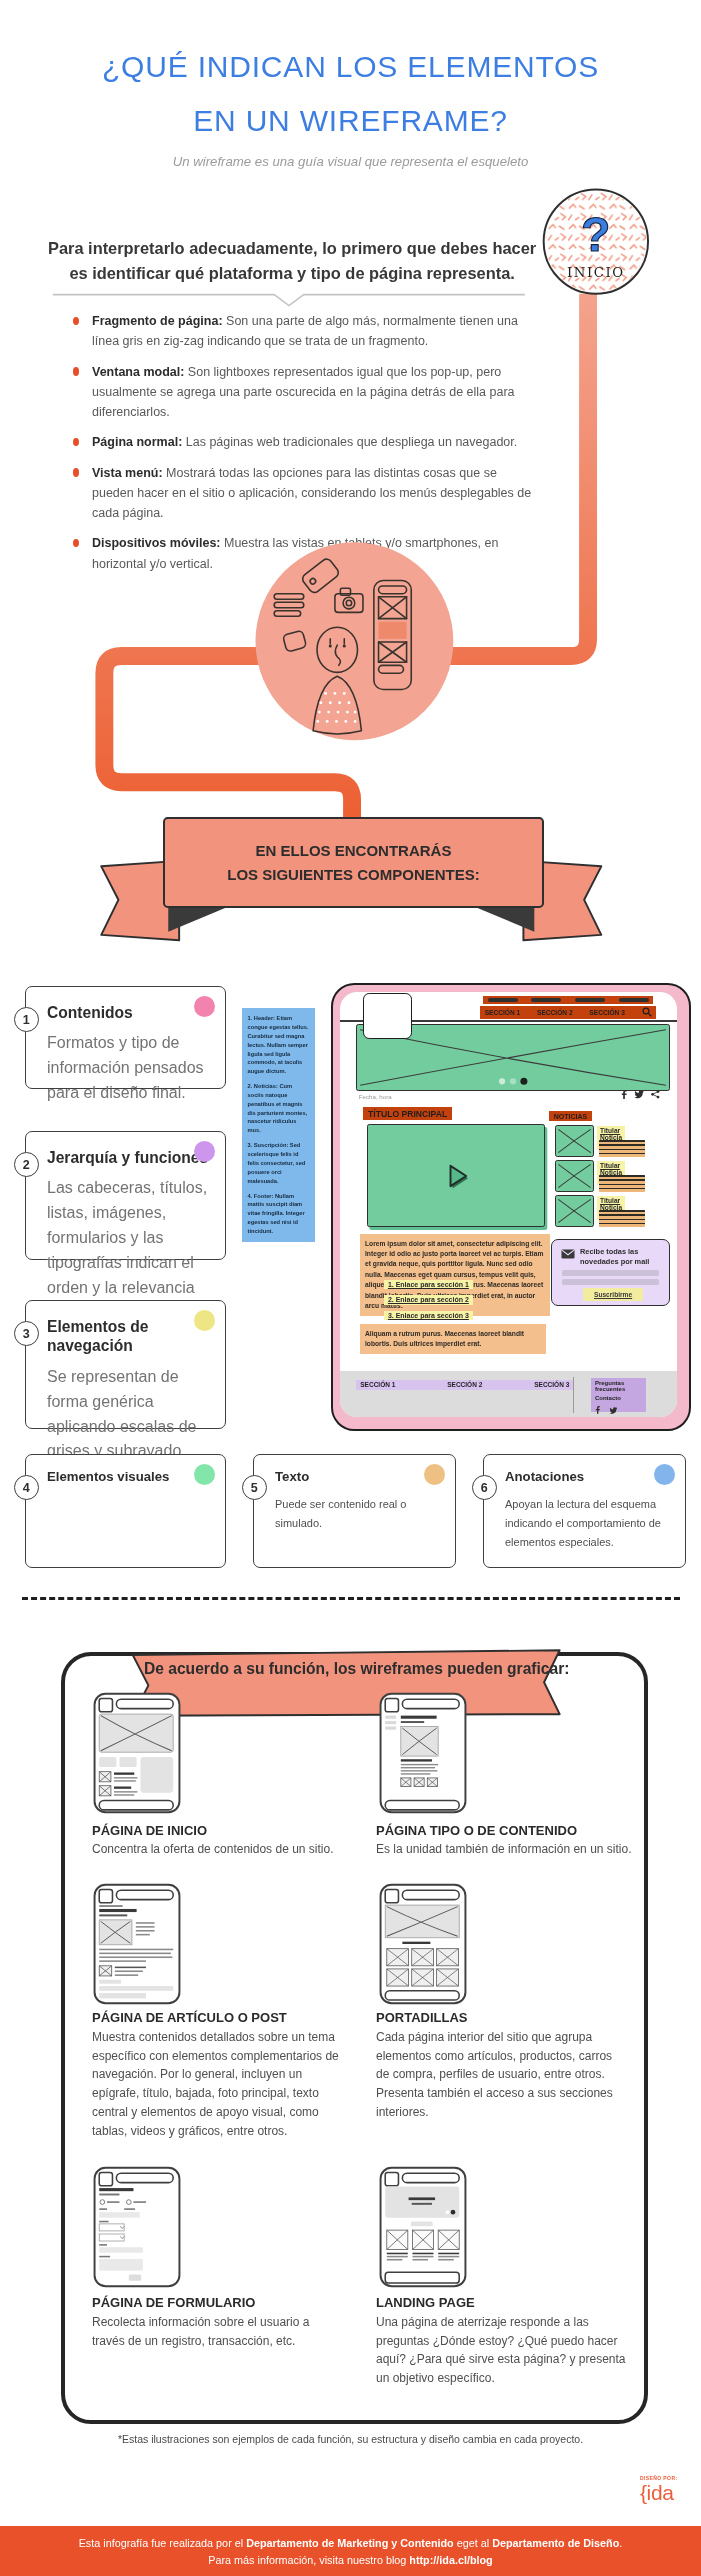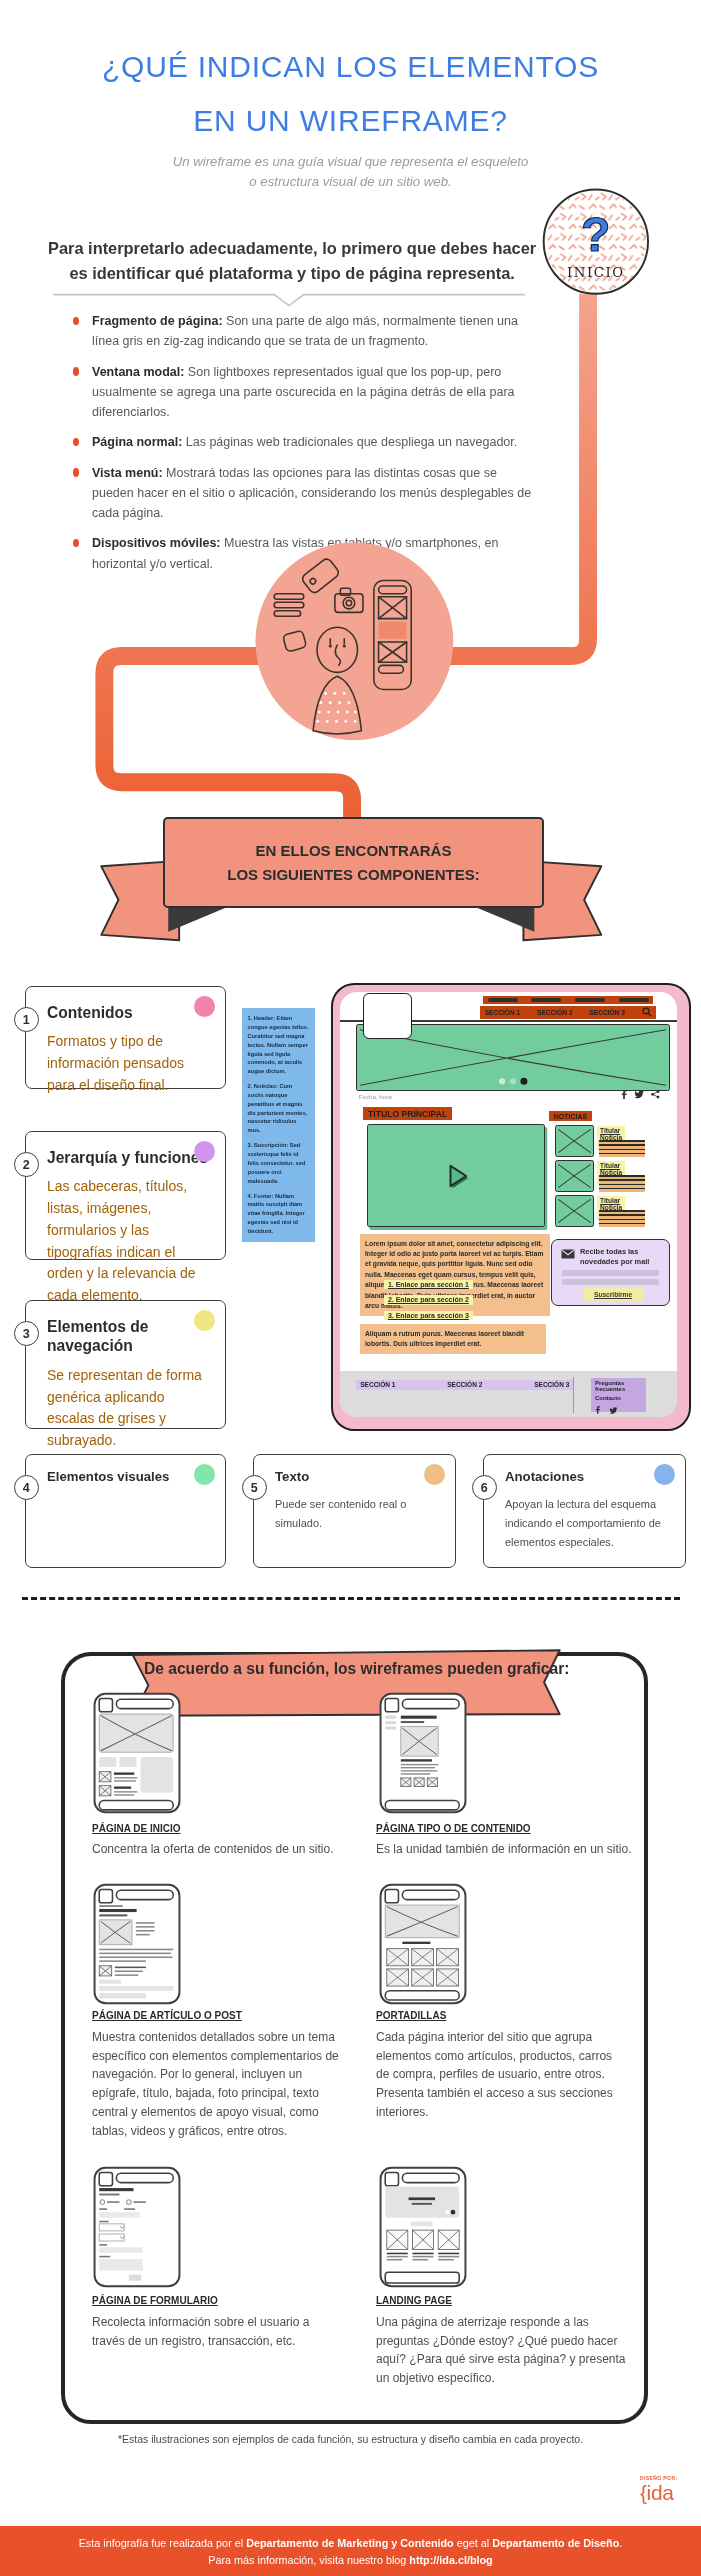--- a/index.html
+++ b/index.html
@@ -24,21 +24,21 @@
               border-radius:4.7px;display:flex;flex-direction:column;justify-content:center;align-items:center;
               font-size:15px;font-weight:bold;color:#2d2d2d;line-height:1.55;z-index:4;}
 
   
   .card{background:#fff;border:1.6px solid #3f3f3f;border-radius:7px;z-index:3;}
   .card .badge{position:absolute;left:-12.5px;top:20px;width:23.4px;height:23.4px;border-radius:50%;
                background:#fff;border:1.6px solid #3f3f3f;display:flex;align-items:center;justify-content:center;
                font-weight:bold;font-size:12.5px;color:#2d2d2d;}
   .card .dotc{position:absolute;right:10px;top:8.6px;width:21px;height:21px;border-radius:50%;}
   .card .ct{margin:15.6px 15.6px 0 21px;font-size:15.6px;font-weight:bold;color:#2d2d2d;line-height:1.25;}
-  .card .cb{margin:9.4px 14px 0 21px;font-size:14px;color:#a16207;line-height:1.55;}
+  .card .cb{margin:9.4px 14px 0 21px;font-size:16px;color:#737373;line-height:1.55;}
   .card.small .ct{font-size:13.2px;margin-top:14px;}
   .card.small .cb{font-size:11px;line-height:1.72;color:#4f4f4f;}
 
   
   .annot{left:242px;top:1008px;width:62px;background:#7FB9EC;padding:6.2px 5.5px;z-index:3;}
   .annot div{font-size:5.7px;font-weight:bold;color:#15293d;line-height:1.55;margin-bottom:6.2px;}
   .annot div:last-child{margin-bottom:0;}
 
   
   .tablet{left:331px;top:983px;width:356px;height:444px;background:#F5B9CC;border:2.3px solid #1f1f1f;
@@ -73,21 +73,21 @@
   .tf-div{position:absolute;left:233px;top:5.5px;width:1.2px;height:36px;background:#9a9a9a;}
   .tf-block{position:absolute;left:251px;top:7px;width:55px;height:34px;background:#C4A7E0;padding:2.3px 3.9px;box-sizing:border-box;}
   .tf-block div{font-size:6px;font-weight:bold;color:#1f1f1f;margin-bottom:2.3px;}
 
   
   .dashed{left:22px;top:1597px;width:658px;border-top:3.1px dashed #1f1f1f;}
 
   
   .big-frame{left:61px;top:1652px;width:579px;height:764px;border:4.7px solid #262626;border-radius:30px;z-index:1;}
   .banner2-text{left:144px;top:1660px;width:413px;text-align:center;font-size:15.6px;font-weight:bold;color:#2d2d2d;z-index:3;}
-  .ex-title{font-size:10px;font-weight:bold;color:#2a2a2a;z-index:2;text-decoration:underline;}
+  .ex-title{font-size:13px;font-weight:bold;color:#2a2a2a;z-index:2;}
   .ex-desc{font-size:12px;color:#4f4f4f;line-height:1.56;z-index:2;}
   .footnote{width:701px;text-align:center;font-size:10.5px;color:#4a4a4a;}
 
   
   .design-by{font-size:5px;color:#E8603C;letter-spacing:0.4px;font-weight:bold;}
   .ida-logo{font-size:21px;color:#E8603C;letter-spacing:-0.4px;}
   .page-footer{left:0;top:2526px;width:701px;height:50px;background:#E8512A;color:#fff;text-align:center;
                font-size:10.8px;line-height:1.65;padding-top:8.6px;box-sizing:border-box;}
   .page-footer b{font-weight:bold;}
   svg{display:block;}
@@ -192,21 +192,20 @@
       <polygon points="230,1105 130,1112 152,1155 130,1200 230,1207" fill="#F2937D"></polygon>
       <polygon points="672,1105 772,1112 750,1155 772,1200 672,1207" fill="#F2937D"></polygon>
       <polygon points="216,1160 302,1160 216,1196" fill="#3a3a3a" stroke="none"></polygon>
       <polygon points="686,1160 600,1160 686,1196" fill="#3a3a3a" stroke="none"></polygon>
     </g>
   </svg>
 
   <div class="abs main-title nowrap" style="top:50px;">¿QUÉ INDICAN LOS ELEMENTOS</div>
   <div class="abs main-title nowrap" style="top:104px;">EN UN WIREFRAME?</div>
   <div class="abs subtitle nowrap" style="top:154px;">Un wireframe es una guía visual que representa el esqueleto</div>
-  <div class="abs subtitle nowrap" style="top:174px;">o estructura visual de un sitio web.</div>
 
   <div class="abs intro-heading" style="top:236px;">
     <div class="nowrap">Para interpretarlo adecuadamente, lo primero que debes hacer</div>
     <div class="nowrap">es identificar qué plataforma y tipo de página representa.</div>
   </div>
 
   <div class="abs bullets" style="left:92px;top:311px;">
     <div class="bullet"><span class="dot"></span><b>Fragmento de página:</b><span> Son una parte de algo más, normalmente tienen una línea gris en zig-zag indicando que se trata de un fragmento.</span></div>
     <div class="bullet"><span class="dot"></span><b>Ventana modal:</b><span> Son lightboxes representados igual que los pop-up, pero usualmente se agrega una parte oscurecida en la página detrás de ella para diferenciarlos.</span></div>
     <div class="bullet"><span class="dot"></span><b>Página normal:</b><span> Las páginas web tradicionales que despliega un navegador.</span></div>

